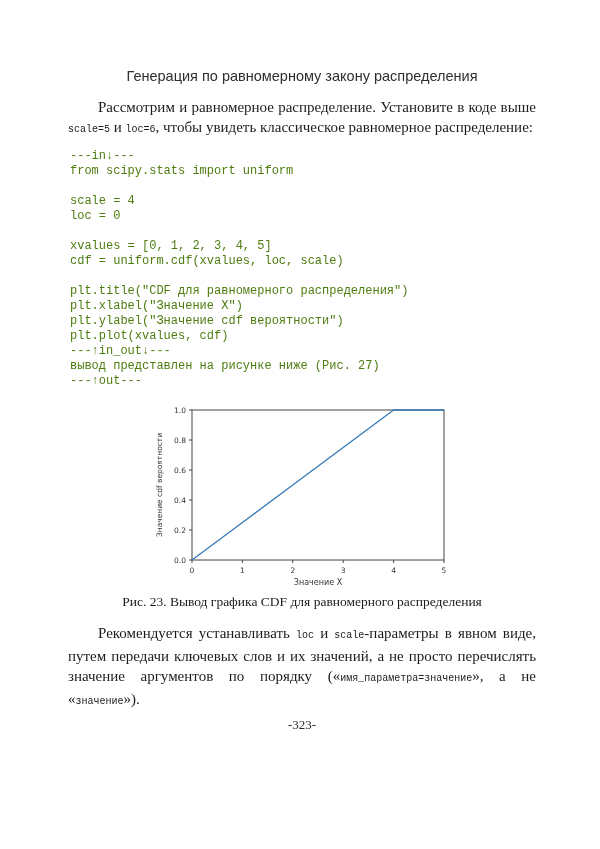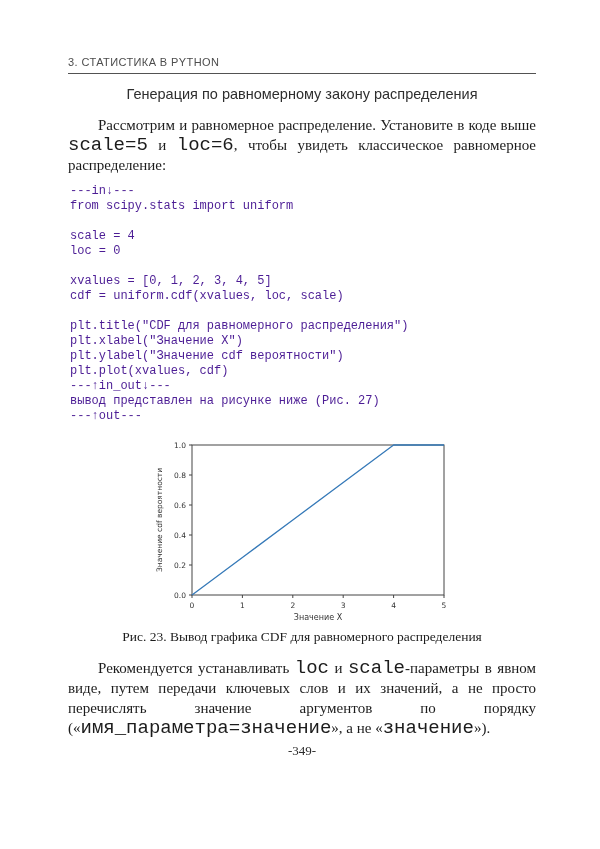--- a/index.html
+++ b/index.html
@@ -4,36 +4,35 @@
 <style>
   html,body{margin:0;padding:0;background:#ffffff;}
   .page{position:relative;width:600px;height:849px;background:#ffffff;overflow:hidden;
         font-family:"Liberation Serif",serif;color:#1c1c1c;}
   .content{padding:56px 64px 0 68px;}
   .running-header{font-family:"Liberation Sans",sans-serif;font-size:11px;color:#4d4d4d;
         letter-spacing:0.4px;padding-bottom:5px;border-bottom:1px solid #525252;}
   .section-title{font-family:"Liberation Sans",sans-serif;font-size:14.5px;font-weight:400;
         color:#2e2e2e;text-align:center;margin:12px 0 12px 0;}
   .para{font-size:15px;line-height:20px;text-align:justify;margin:13px 0 0 0;text-indent:30px;}
-  .inline-code{font-family:"Liberation Mono",monospace;font-size:19px;font-style:normal;}
+  .inline-code{font-family:"Liberation Mono",monospace;font-size:10px;font-style:normal;}
   .code-block{font-family:"Liberation Mono",monospace;font-size:12px;line-height:15px;
-        color:#4c1d95;margin:9px 0 0 2px;white-space:pre;}
+        color:#4d7c0f;margin:9px 0 0 2px;white-space:pre;}
   .code-line{height:15px;}
   .figure{margin:13px 0 0 0;text-align:center;}
   .chart-svg{display:block;margin:0 auto 0 auto;}
   .figcaption{font-size:13.5px;color:#1c1c1c;margin-top:7px;text-indent:0;}
   .page-number{text-align:center;font-size:13px;color:#2b2b2b;margin-top:5px;}
 </style>
 </head>
 <body>
 
 <div class="page">
   <div class="content">
 
-    <div class="running-header">3. СТАТИСТИКА В PYTHON</div>
 
     <h1 class="section-title">Генерация по равномерному закону распределения</h1>
 
     <p class="para"><span>Рассмотрим и равномерное распределение. Установите в коде выше </span><span class="inline-code">scale=5</span><span> и </span><span class="inline-code">loc=6</span><span>, чтобы увидеть классическое равномерное распределение:</span></p>
 
     <div class="code-block"><div class="code-line">---in↓---</div><div class="code-line">from scipy.stats import uniform</div><div class="code-line">&nbsp;</div><div class="code-line">scale = 4</div><div class="code-line">loc = 0</div><div class="code-line">&nbsp;</div><div class="code-line">xvalues = [0, 1, 2, 3, 4, 5]</div><div class="code-line">cdf = uniform.cdf(xvalues, loc, scale)</div><div class="code-line">&nbsp;</div><div class="code-line">plt.title("CDF для равномерного распределения")</div><div class="code-line">plt.xlabel("Значение X")</div><div class="code-line">plt.ylabel("Значение cdf вероятности")</div><div class="code-line">plt.plot(xvalues, cdf)</div><div class="code-line">---↑in_out↓---</div><div class="code-line">вывод представлен на рисунке ниже (Рис. 27)</div><div class="code-line">---↑out---</div></div>
 
     <figure class="figure" style="margin-left:0;margin-right:0;">
       <svg class="chart-svg" id="cdf-chart" width="300" height="185" viewBox="0 0 300 185">
           <rect x="40" y="8" width="252" height="150" fill="none" stroke="#444444" stroke-width="1"></rect>
@@ -63,15 +62,15 @@
           <text x="34" y="10.5" text-anchor="end" fill="#333333" font-size="7.5" font-family="DejaVu Sans, sans-serif">1.0</text>
           <text x="166" y="183" text-anchor="middle" fill="#333333" font-size="8" font-family="DejaVu Sans, sans-serif">Значение X</text>
           <text x="0" y="0" text-anchor="middle" fill="#333333" font-size="7.5" font-family="DejaVu Sans, sans-serif" transform="translate(10,83) rotate(-90)">Значение cdf вероятности</text>
           <polyline points="40,158 90.4,120.5 140.8,83 191.2,45.5 241.60000000000002,8 292,8" fill="none" stroke="#3579b8" stroke-width="1.3" stroke-linejoin="round"></polyline>
         </svg>
       <figcaption class="figcaption">Рис. 23. Вывод графика CDF для равномерного распределения</figcaption>
     </figure>
 
     <p class="para"><span>Рекомендуется устанавливать </span><span class="inline-code">loc</span><span> и </span><span class="inline-code">scale</span><span>-параметры в явном виде, путем передачи ключевых слов и их значений, а не просто перечислять значение аргументов по порядку («</span><span class="inline-code">имя_параметра=значение</span><span>», а не «</span><span class="inline-code">значение</span><span>»).</span></p>
 
-    <div class="page-number">-349-</div>
+    <div class="page-number">-323-</div>
   </div>
 </div>
 
 </body></html>

